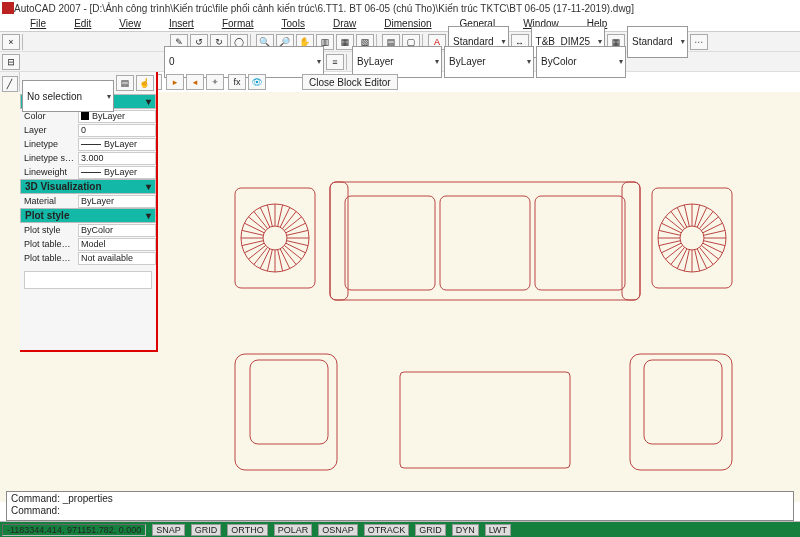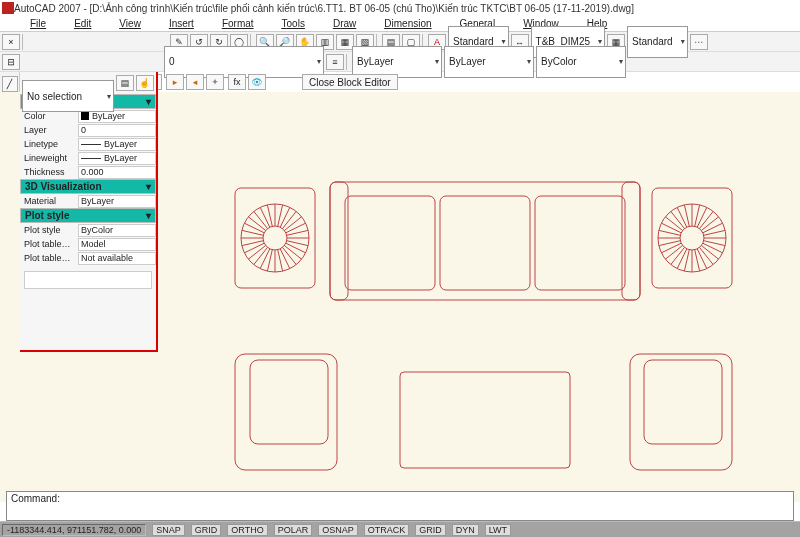--- a/index.html
+++ b/index.html
@@ -39,21 +39,21 @@
 .canvas-toolbar2 { position: absolute; left: 144px; top: 0; height: 20px; display: flex; align-items: center; gap: 2px; z-index: 2; }
 .drawing { position: absolute; left: 0; top: 20px; right: 0; bottom: 0; background: #faf7e8; }
 .drawing svg { position: absolute; left: 0; top: 0; }
 
 .ucs { position: absolute; left: 12px; bottom: 12px; font-size: 11px; }
 .ucs svg { display: block; }
 
 .cmd { position: absolute; left: 6px; right: 6px; bottom: 16px; height: 30px; border: 1px solid #888; background: #fff; font-family: monospace; font-size: 10px; padding: 1px 4px; }
 .cmd div { line-height: 12px; }
 
-.status { position: absolute; left: 0; right: 0; bottom: 0; height: 16px; background: #a3a3a3; display: flex; align-items: center; gap: 6px; font-size: 9px; padding-left: 2px; border-top: 1px solid #bbb; }
+.status { position: absolute; left: 0; right: 0; bottom: 0; height: 16px; background: #15803d; display: flex; align-items: center; gap: 6px; font-size: 9px; padding-left: 2px; border-top: 1px solid #bbb; }
 .status .coords { border: 1px inset #bbb; padding: 0 4px; min-width: 130px; }
 .status .toggle { border: 1px solid #999; background: #ddd; padding: 0 3px; }
 
 </style>
 </head>
 <body>
 
 <div class="titlebar">
   <div class="logo"></div>
   <div class="title">AutoCAD 2007 - [D:\Ảnh công trình\Kiến trúc\file phối cảnh kiến trúc\6.TT1. BT 06-05 (chú Tho)\Kiến trúc TKTC\BT 06-05 (17-11-2019).dwg]</div>
@@ -146,26 +146,26 @@
       </div>
     <div class="prop-row">
         <div class="k">Layer</div>
         <div class="v">0</div>
       </div>
     <div class="prop-row">
         <div class="k">Linetype</div>
         <div class="v line">ByLayer</div>
       </div>
     <div class="prop-row">
+        <div class="k">Linetype s…</div>
+        <div class="v">3.000</div>
+      </div>
+    <div class="prop-row">
         <div class="k">Lineweight</div>
         <div class="v line">ByLayer</div>
-      </div>
-    <div class="prop-row">
-        <div class="k">Thickness</div>
-        <div class="v">0.000</div>
       </div>
 
     <div class="prop-section">
       <span>3D Visualization</span>
         <span>▾</span>
     </div>
     <div class="prop-row">
         <div class="k">Material</div>
         <div class="v">ByLayer</div>
       </div>
@@ -307,20 +307,21 @@
         </g>
         <text x="20" y="12" font-size="11">Y</text>
         <text x="72" y="70" font-size="11">X</text>
       </svg>
     </div>
   </div>
 
 </div>
 
 <div class="cmd">
+  <div>Command: _properties</div>
   <div>Command:</div>
 </div>
 
 <div class="status">
   <div class="coords">-1183344.414, 971151.782, 0.000</div>
   <div class="toggle">SNAP</div>
   <div class="toggle">GRID</div>
   <div class="toggle">ORTHO</div>
   <div class="toggle">POLAR</div>
   <div class="toggle">OSNAP</div>

